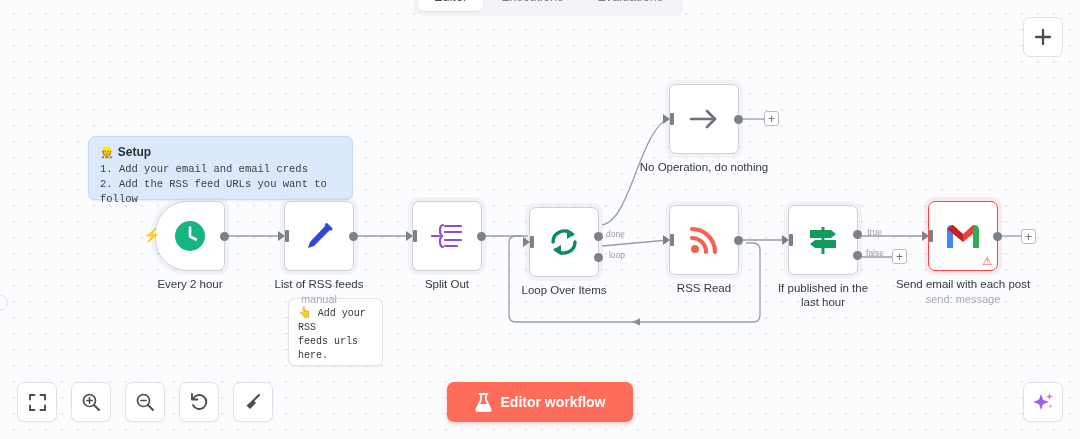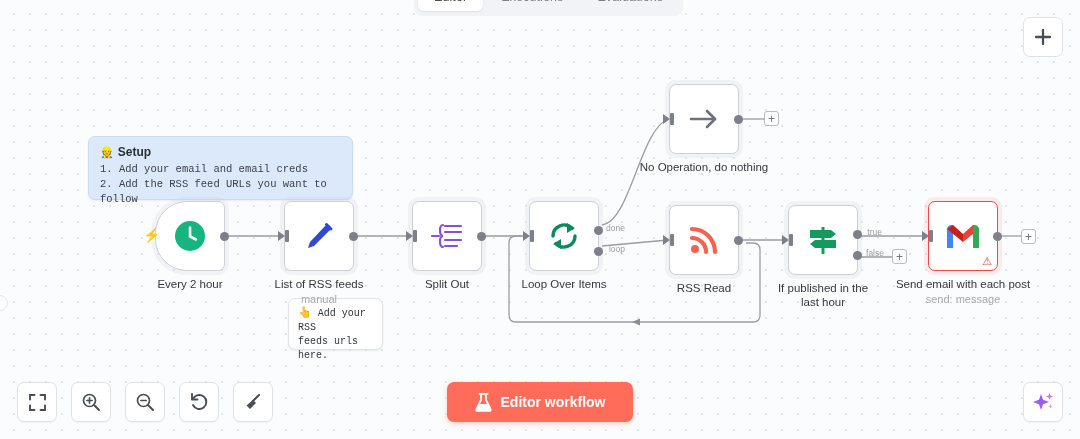--- a/index.html
+++ b/index.html
@@ -45,21 +45,21 @@
     border-radius: 7px;
     box-shadow: 0 1px 2px rgba(20,30,50,.07);
   }
   #sticky-setup { left: 88px; top: 136px; width: 265px; height: 64px; padding: 8px 11px; }
   .sticky-title {
     font-size: 12px; font-weight: 700; color: #2b2f36;
     display: flex; align-items: center; gap: 4px; margin-bottom: 3px;
   }
   .sticky-line { font-size: 10.5px; color: #3c4149; line-height: 15px; font-family: Liberation Mono, monospace; }
   #sticky-rss {
-    left: 288px; top: 298px; width: 95px; height: 52px;
+    left: 288px; top: 298px; width: 95px; height: 68px;
     background: #ffffff; border: 1px solid #e2e4e9; padding: 8px 9px;
   }
   #sticky-rss .sticky-line { font-size: 10px; line-height: 14px; color: #32363d; }
   .emoji { font-size: 11px; line-height: 1; }
 
   
   svg.edges { position: absolute; left: 0; top: 0; width: 1080px; height: 439px; overflow: visible; }
   .edge { fill: none; stroke: #9a9da3; stroke-width: 1.3px; }
 
   
@@ -239,21 +239,21 @@
       <svg width="34" height="30" viewBox="0 0 34 30">
         <path d="M2 15 L9 15" stroke="#8b4ed8" stroke-width="2.2" stroke-linecap="round"></path>
         <path d="M13 4 C9 4 9 15 13 15 C9 15 9 26 13 26" stroke="#8b4ed8" stroke-width="2.2" fill="none" stroke-linecap="round"></path>
         <path d="M15 5 L31 5 M15 11 L31 11 M15 19 L31 19 M15 25 L27 25" stroke="#8b4ed8" stroke-width="2.2" stroke-linecap="round"></path>
       </svg>
       <div class="dot-out"></div>
     </div>
     <div class="node-label">Split Out</div>
   </div>
 
-  <div class="node" style="left:529px; top:201px;">
+  <div class="node" style="left:529px; top:207px;">
     <div class="node-box">
       <div class="in-bar"></div>
       <div class="arrow-in"></div>
       <svg width="34" height="34" viewBox="0 0 34 34">
         <path d="M6 17 A11 11 0 0 1 25 9.5" stroke="#0f8a5f" stroke-width="3.4" fill="none" stroke-linecap="round"></path>
         <path d="M28 17 A11 11 0 0 1 9 24.5" stroke="#0f8a5f" stroke-width="3.4" fill="none" stroke-linecap="round"></path>
         <polygon points="20,4 28,9 20,14" fill="#0f8a5f"></polygon>
         <polygon points="14,20 6,25 14,30" fill="#0f8a5f"></polygon>
       </svg>
       <div class="dot-out o1"></div>

